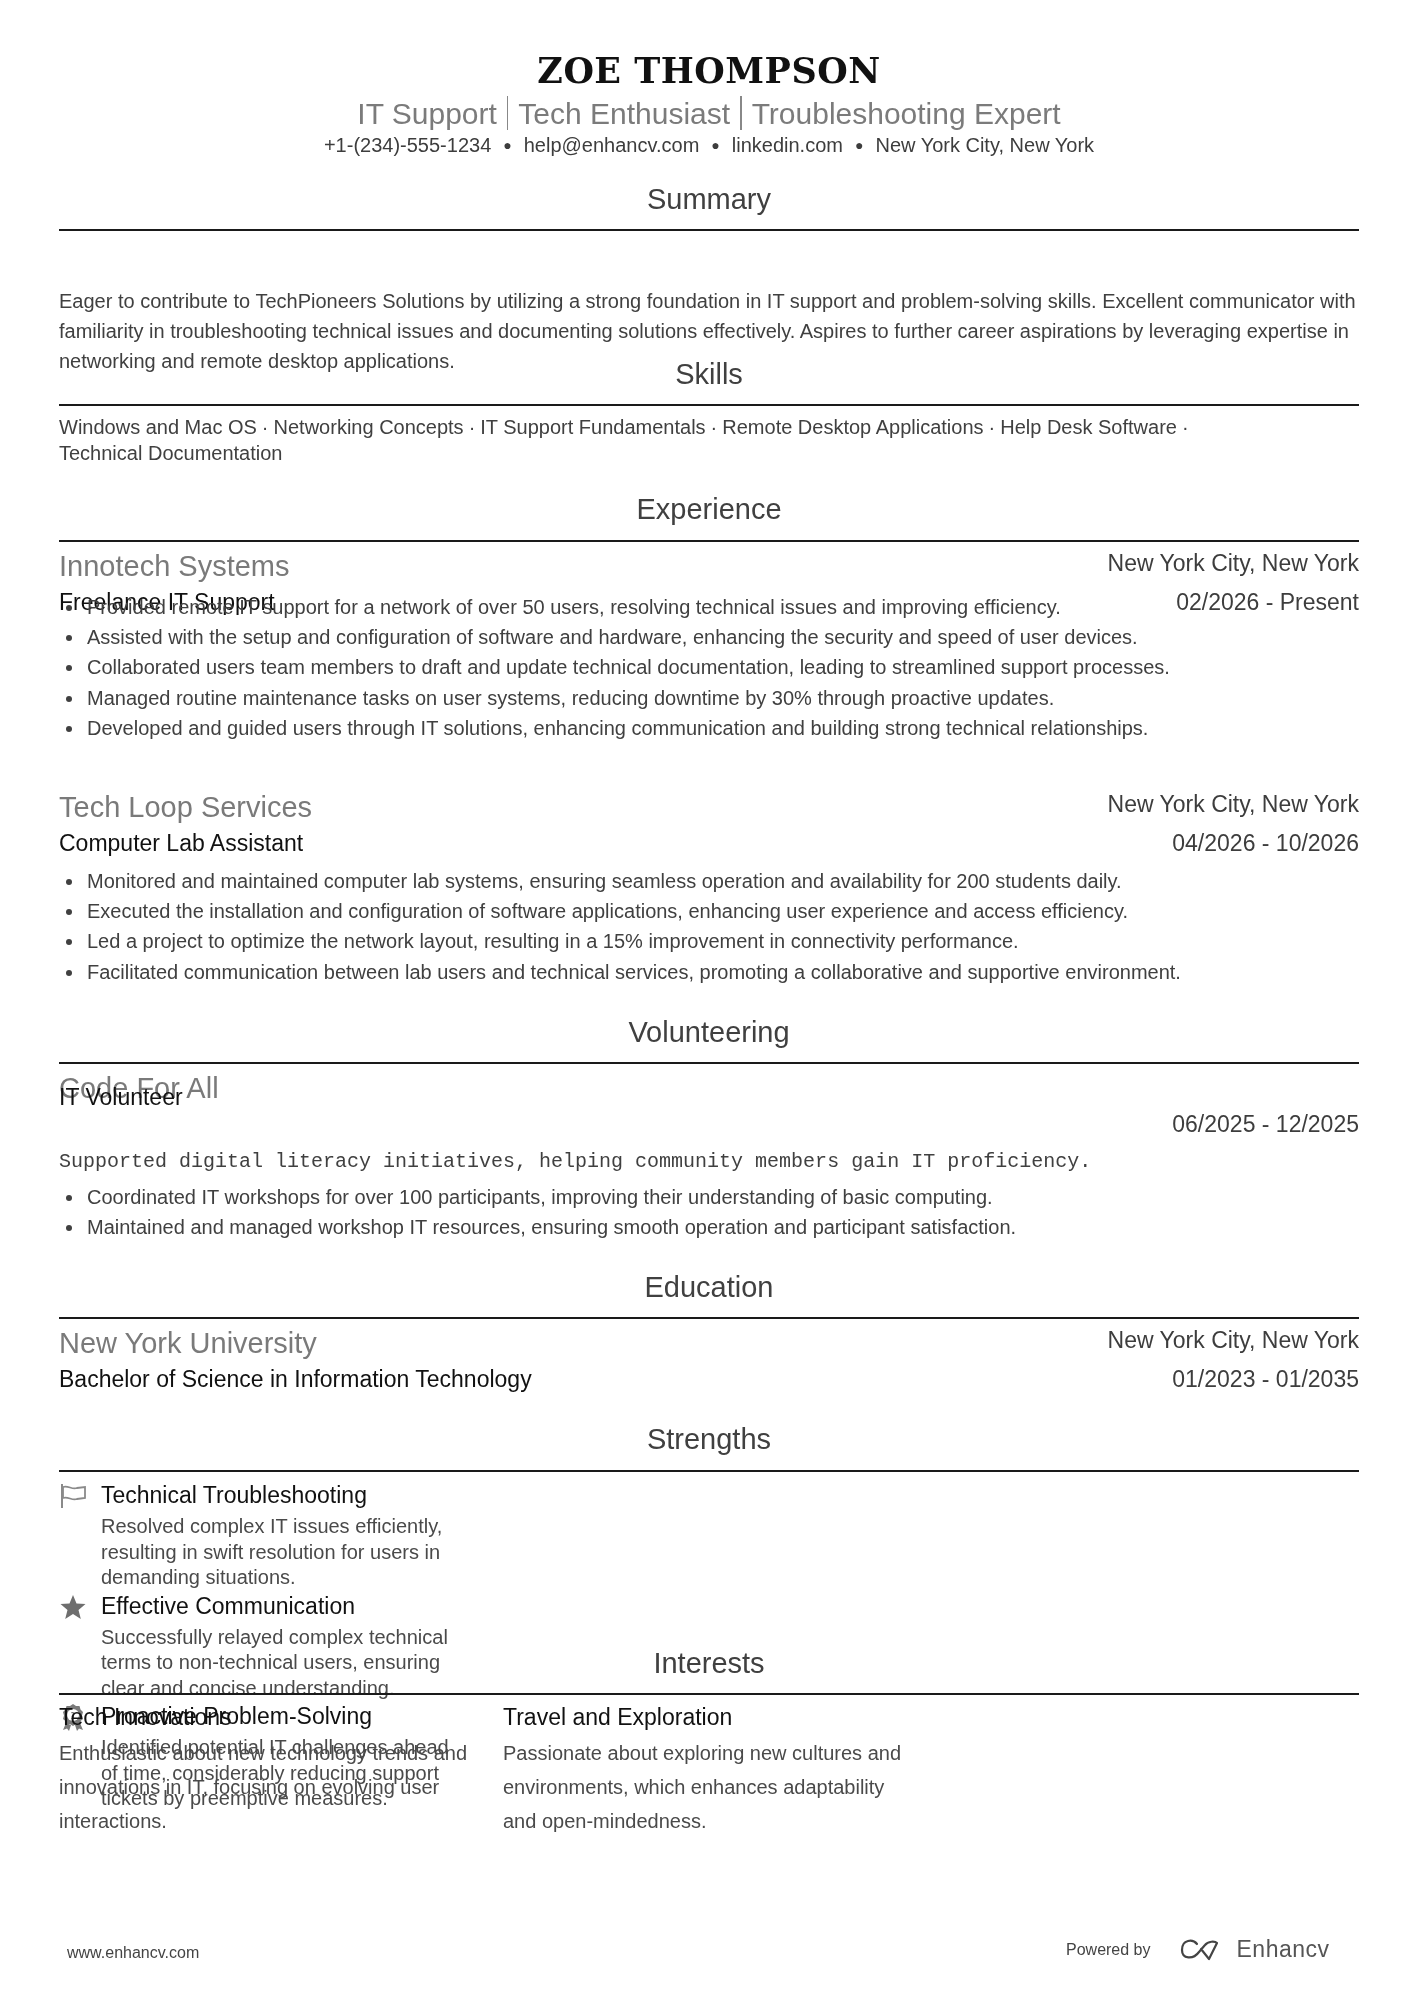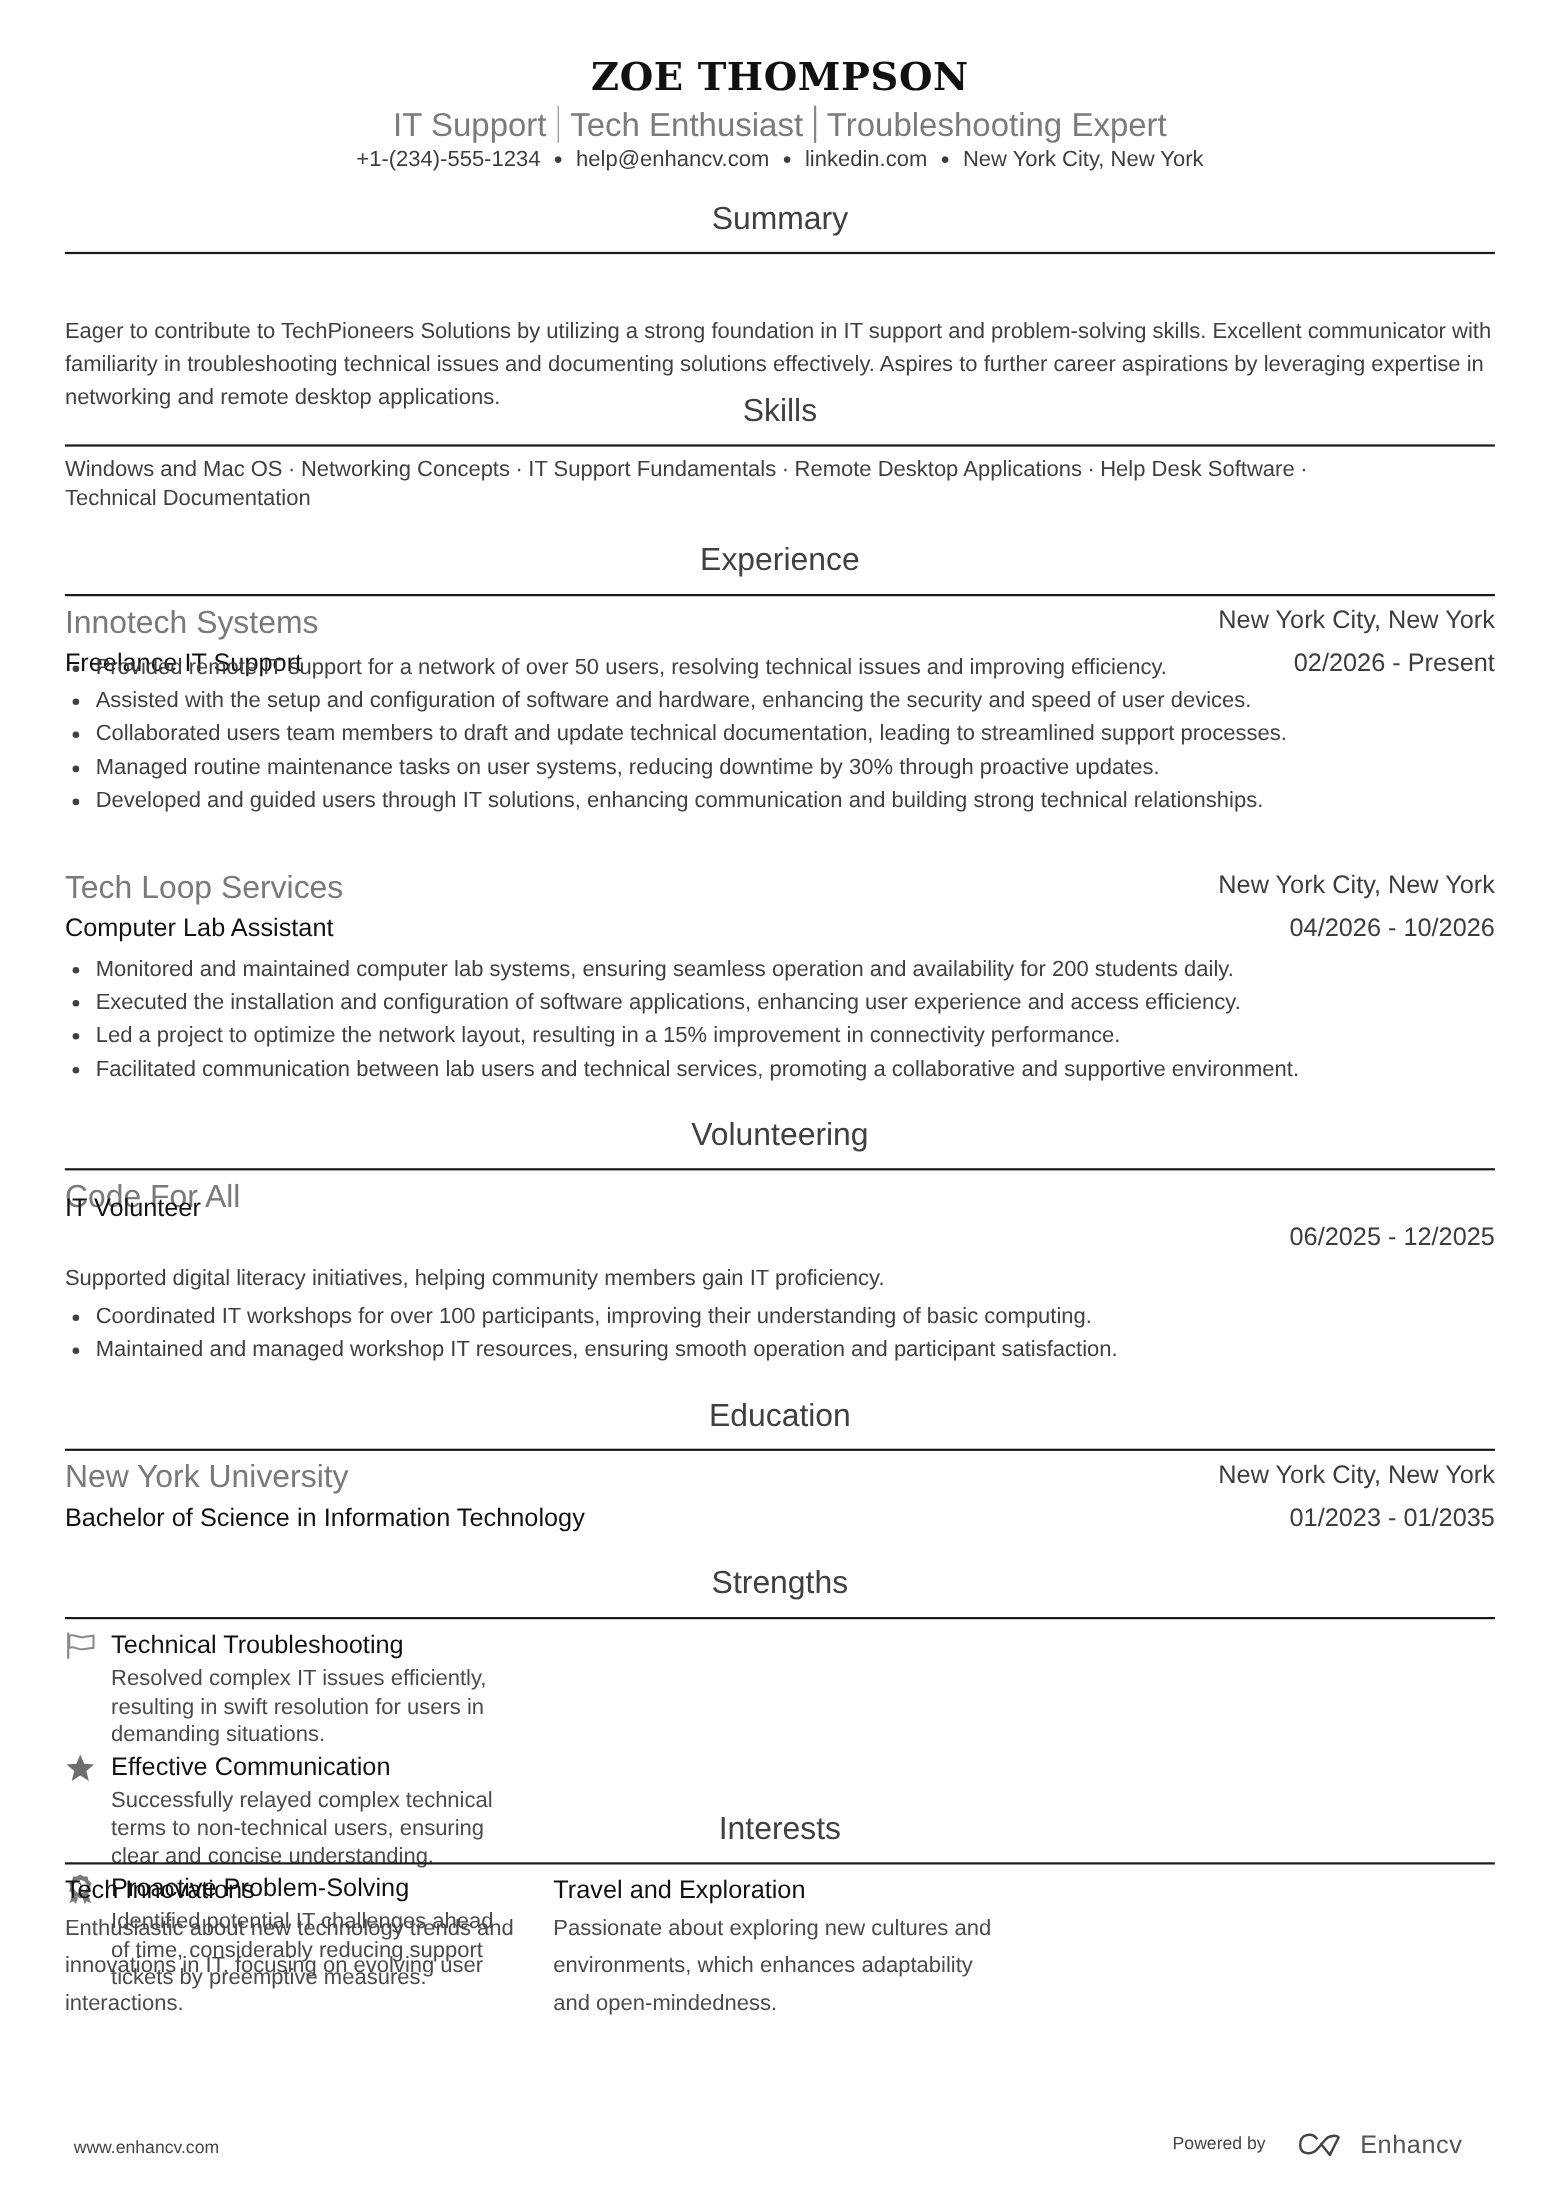--- a/index.html
+++ b/index.html
@@ -97,21 +97,21 @@
       <li>Facilitated communication between lab users and technical services, promoting a collaborative and supportive environment.</li>
     </ul>
   </div>
 
   <div class="sec-title" style="top:1016px;">Volunteering</div>
   <div class="rule" style="top:1062px;"></div>
   <div>
     <div class="org" style="top:1072px;">Code For All</div>
     <div class="role" style="top:1084px;">IT Volunteer</div>
     <div class="date" style="top:1111px;">06/2025 - 12/2025</div>
-    <div class="para" style="top:1147px;">Supported digital literacy initiatives, helping community members gain IT proficiency.</div>
+    <div class="para" style="top:1147px;font-family:Liberation Mono, monospace;">Supported digital literacy initiatives, helping community members gain IT proficiency.</div>
     <ul class="bullets" style="top:1182px;">
       <li>Coordinated IT workshops for over 100 participants, improving their understanding of basic computing.</li>
       <li>Maintained and managed workshop IT resources, ensuring smooth operation and participant satisfaction.</li>
     </ul>
   </div>
 
   <div class="sec-title" style="top:1271px;">Education</div>
   <div class="rule" style="top:1317px;"></div>
   <div>
     <div class="org" style="top:1327px;">New York University</div>

